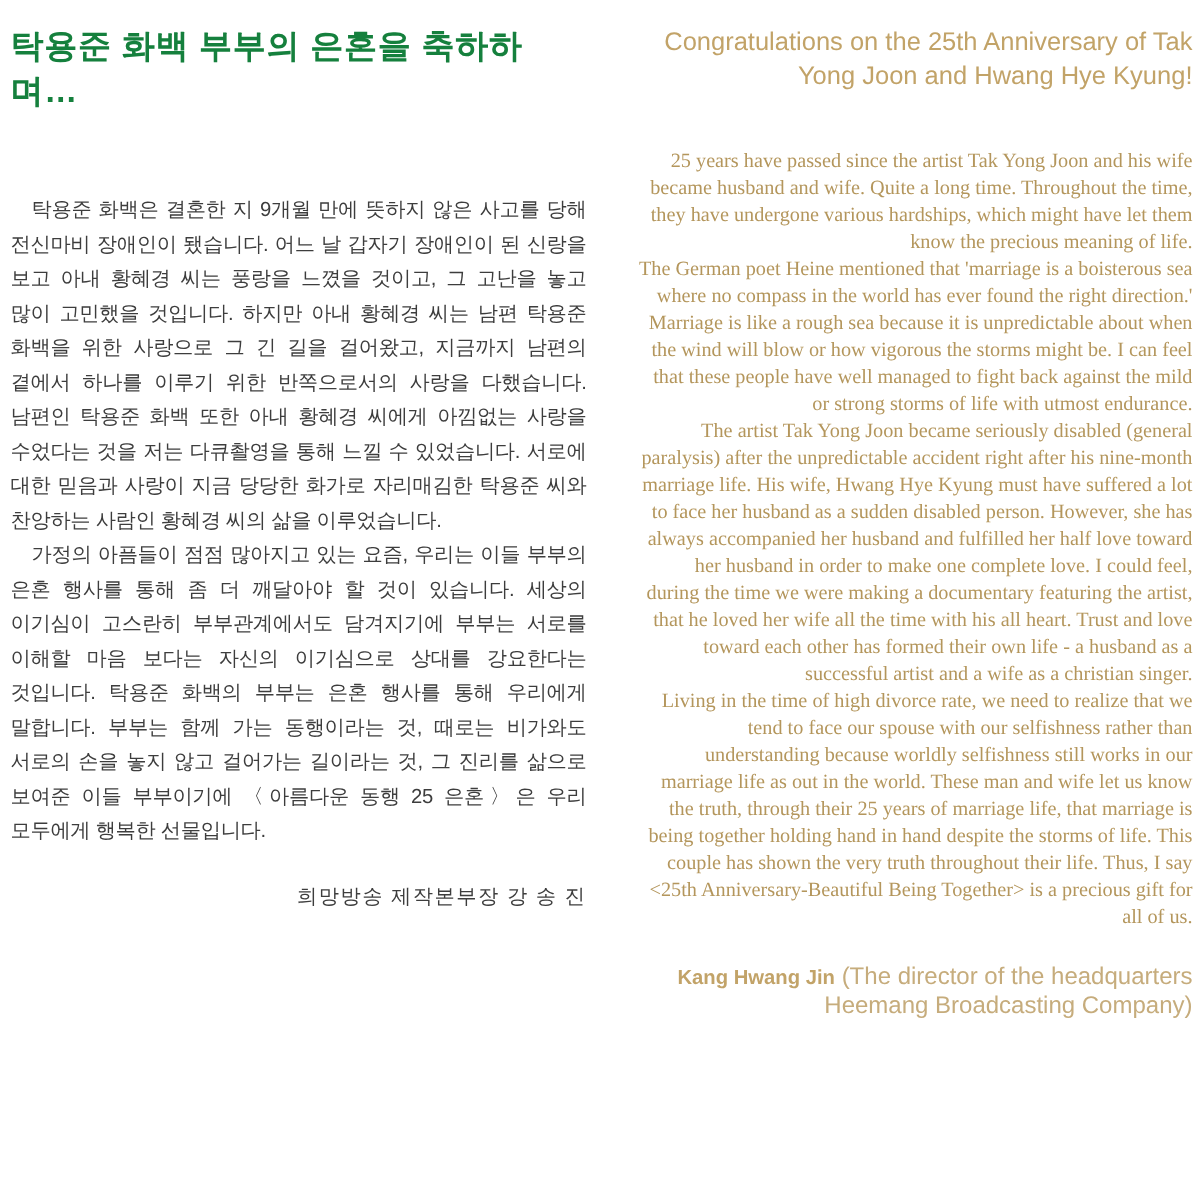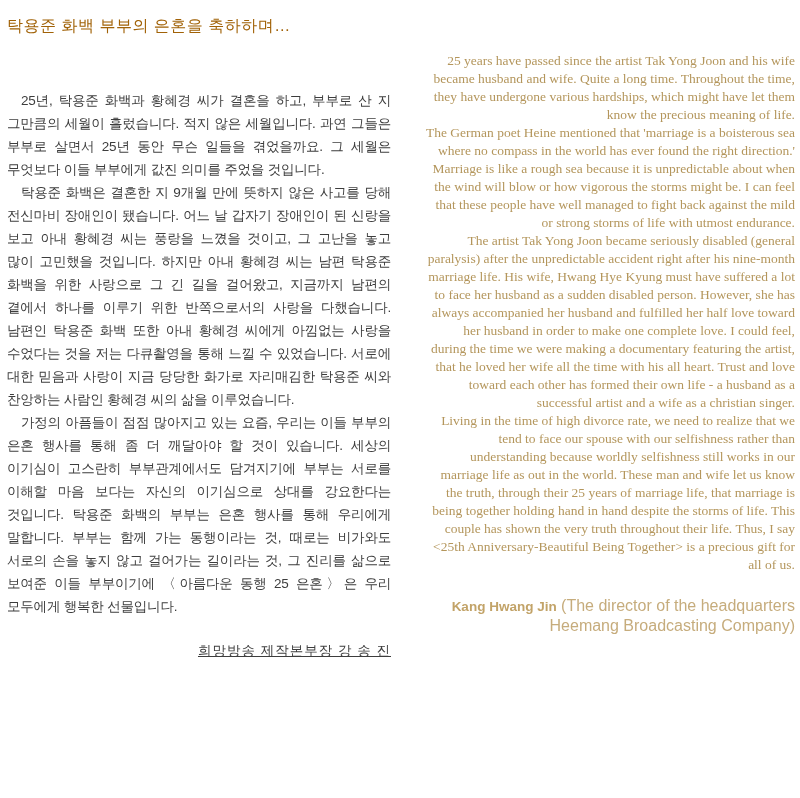--- a/index.html
+++ b/index.html
@@ -1,50 +1,50 @@
 <!DOCTYPE html>
 <html><head>
 <meta charset="utf-8">
 <style>
   html,body{margin:0;padding:0;background:#ffffff;}
   .page{position:relative;width:800px;height:798px;background:#ffffff;overflow:hidden;
         font-family:"Liberation Sans",sans-serif;}
   
   .col-kr{position:absolute;left:7px;top:16px;width:384px;}
-  .kr-title{font-size:16px;color:#a16207;letter-spacing:0.5px;font-weight:400;}
+  .kr-title{font-size:22px;color:#15803d;letter-spacing:0.5px;font-weight:700;}
   .kr-body{margin-top:52px;}
   .kr-body p{margin:0;font-size:13.5px;line-height:23px;color:#3d3d3d;
              text-align:justify;text-indent:14px;word-break:keep-all;letter-spacing:-0.2px;}
-  .kr-sign{margin-top:24px;text-align:right;font-size:13.5px;color:#3d3d3d;letter-spacing:1px;text-decoration:underline;}
+  .kr-sign{margin-top:24px;text-align:right;font-size:13.5px;color:#3d3d3d;letter-spacing:1px;}
   
   .col-en{position:absolute;left:425px;top:16px;width:370px;text-align:right;}
   .en-title{font-size:17px;line-height:23px;color:#c2a368;font-weight:400;}
   .en-body{margin-top:36px;}
   .en-body p{margin:0;font-size:13.5px;line-height:18px;color:#b4965c;
              font-family:"Liberation Serif",serif;text-align:right;}
   .en-sign{margin-top:22px;line-height:19px;color:#c2a368;}
   .en-sign .name{font-weight:bold;font-size:13.5px;}
   .en-sign .role{font-size:16px;color:#c6ac7c;}
 </style>
 </head>
 <body>
 
 <div class="page">
 
   <div class="col-kr">
     <div class="kr-title">탁용준 화백 부부의 은혼을 축하하며…</div>
     <div class="kr-body">
-      <p>25년, 탁용준 화백과 황혜경 씨가 결혼을 하고, 부부로 산 지 그만큼의 세월이 흘렀습니다. 적지 않은 세월입니다. 과연 그들은 부부로 살면서 25년 동안 무슨 일들을 겪었을까요. 그 세월은 무엇보다 이들 부부에게 값진 의미를 주었을 것입니다.</p>
       <p>탁용준 화백은 결혼한 지 9개월 만에 뜻하지 않은 사고를 당해 전신마비 장애인이 됐습니다. 어느 날 갑자기 장애인이 된 신랑을 보고 아내 황혜경 씨는 풍랑을 느꼈을 것이고, 그 고난을 놓고 많이 고민했을 것입니다. 하지만 아내 황혜경 씨는 남편 탁용준 화백을 위한 사랑으로 그 긴 길을 걸어왔고, 지금까지 남편의 곁에서 하나를 이루기 위한 반쪽으로서의 사랑을 다했습니다. 남편인 탁용준 화백 또한 아내 황혜경 씨에게 아낌없는 사랑을 수었다는 것을 저는 다큐촬영을 통해 느낄 수 있었습니다. 서로에 대한 믿음과 사랑이 지금 당당한 화가로 자리매김한 탁용준 씨와 찬앙하는 사람인 황혜경 씨의 삶을 이루었습니다.</p>
       <p>가정의 아픔들이 점점 많아지고 있는 요즘, 우리는 이들 부부의 은혼 행사를 통해 좀 더 깨달아야 할 것이 있습니다. 세상의 이기심이 고스란히 부부관계에서도 담겨지기에 부부는 서로를 이해할 마음 보다는 자신의 이기심으로 상대를 강요한다는 것입니다. 탁용준 화백의 부부는 은혼 행사를 통해 우리에게 말합니다. 부부는 함께 가는 동행이라는 것, 때로는 비가와도 서로의 손을 놓지 않고 걸어가는 길이라는 것, 그 진리를 삶으로 보여준 이들 부부이기에 〈아름다운 동행 25 은혼〉은 우리 모두에게 행복한 선물입니다.</p>
     </div>
     <div class="kr-sign">희망방송 제작본부장  강 송 진</div>
   </div>
 
   <div class="col-en">
+    <div class="en-title">Congratulations on the 25th Anniversary of Tak Yong Joon and Hwang Hye Kyung!</div>
     <div class="en-body">
       <p>25 years have passed since the artist Tak Yong Joon and his wife became husband and wife. Quite a long time. Throughout the time, they have undergone various hardships, which might have let them know the precious meaning of life.</p>
       <p>The German poet Heine mentioned that 'marriage is a boisterous sea where no compass in the world has ever found the right direction.' Marriage is like a rough sea because it is unpredictable about when the wind will blow or how vigorous the storms might be. I can feel that these people have well managed to fight back against the mild or strong storms of life with utmost endurance.</p>
       <p>The artist Tak Yong Joon became seriously disabled (general paralysis) after the unpredictable accident right after his nine-month marriage life. His wife, Hwang Hye Kyung must have suffered a lot to face her husband as a sudden disabled person. However, she has always accompanied her husband and fulfilled her half love toward her husband in order to make one complete love. I could feel, during the time we were making a documentary featuring the artist, that he loved her wife all the time with his all heart. Trust and love toward each other has formed their own life - a husband as a successful artist and a wife as a christian singer.</p>
       <p>Living in the time of high divorce rate, we need to realize that we tend to face our spouse with our selfishness rather than understanding because worldly selfishness still works in our marriage life as out in the world. These man and wife let us know the truth, through their 25 years of marriage life, that marriage is being together holding hand in hand despite the storms of life. This couple has shown the very truth throughout their life. Thus, I say &lt;25th Anniversary-Beautiful Being Together&gt; is a precious gift for all of us.</p>
     </div>
     <div class="en-sign"><span class="name">Kang Hwang Jin</span><span class="role"> (The director of the headquarters Heemang Broadcasting Company)</span></div>
   </div>
 
 </div>

